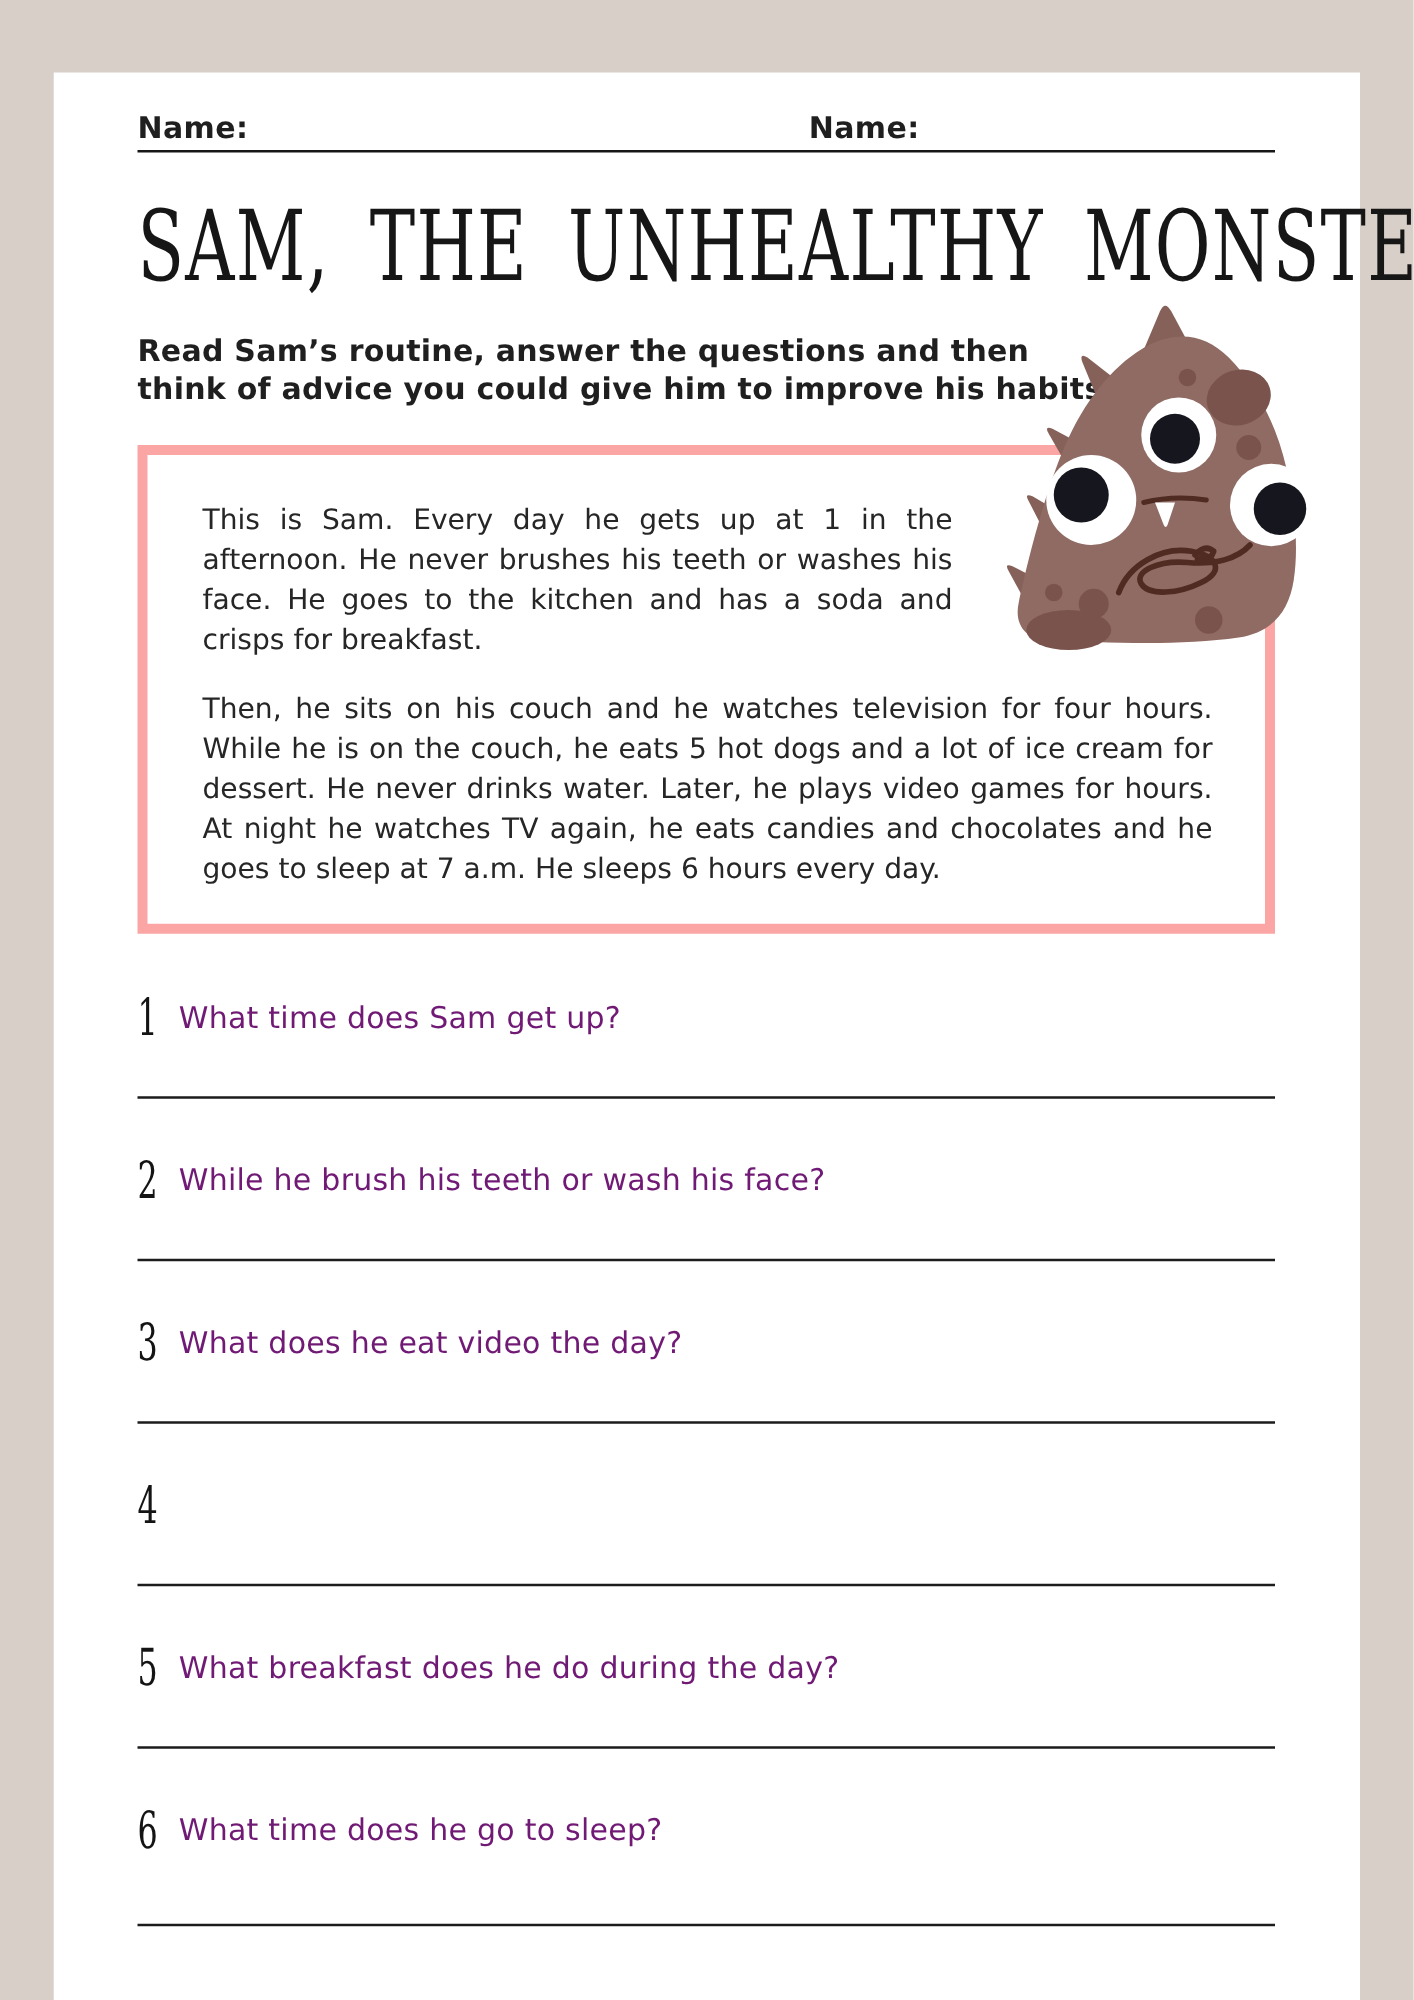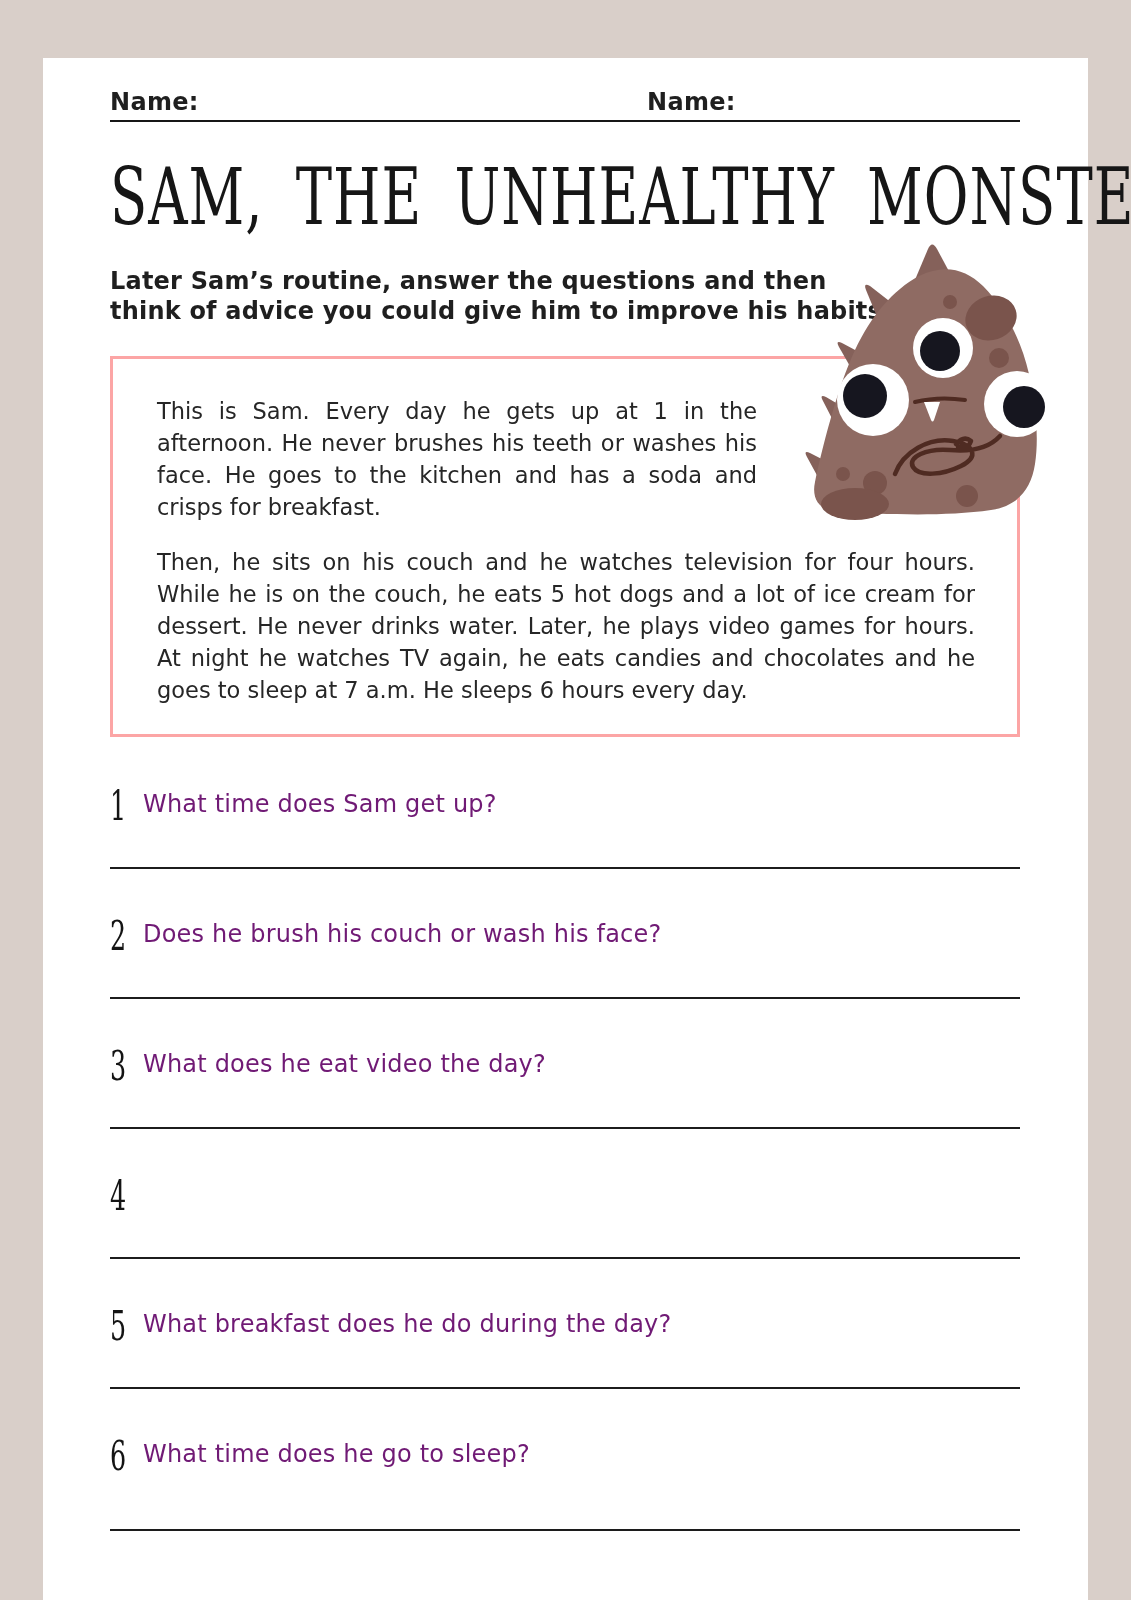--- a/index.html
+++ b/index.html
@@ -74,21 +74,21 @@
     font-weight: 700;
     line-height: 30px;
     letter-spacing: 0.2px;
   }
   .instructions span { display: block; }
 
   
   .passage-box {
     margin-top: 30px;
     min-height: 380px;
-    border: 3px solid #fca5a5;
+    border: 8px solid #fca5a5;
     padding: 36px 42px 28px 44px;
     font-size: 22.5px;
     line-height: 32px;
     color: #262626;
   }
   .passage-box p { text-align: justify; }
   .passage-p1 { width: 600px; }
   .passage-p2 { margin-top: 23px; }
 
   
@@ -138,41 +138,41 @@
 
       <div class="header-fields">
         <span class="name-label">Name:</span>
         <span class="date-label">Name:</span>
       </div>
       <div class="header-line"></div>
 
       <h1 class="title"><span class="stretch">SAM, THE UNHEALTHY MONSTER</span></h1>
 
       <p class="instructions">
-        <span>Later Sam’s routine, answer the questions and then</span>
+        <span>Read Sam’s routine, answer the questions and then</span>
         <span>think of advice you could give him to improve his habits.</span>
       </p>
 
       <div class="passage-box">
         <p class="passage-p1">This is Sam. Every day he gets up at 1 in the afternoon. He never brushes his teeth or washes his face. He goes to the kitchen and has a soda and crisps for breakfast.</p>
         <p class="passage-p2">Then, he sits on his couch and he watches television for four hours. While he is on the couch, he eats 5 hot dogs and a lot of ice cream for dessert. He never drinks water. Later, he plays video games for hours. At night he watches TV again, he eats candies and chocolates and he goes to sleep at 7 a.m. He sleeps 6 hours every day.</p>
       </div>
 
       <div class="q-block first">
         <div class="q-row">
           <span class="q-num">1</span>
           <span class="q-text">What time does Sam get up?</span>
         </div>
         <div class="answer-line"></div>
       </div>
 
       <div class="q-block">
         <div class="q-row">
           <span class="q-num">2</span>
-          <span class="q-text">Does he brush his couch or wash his face?</span>
+          <span class="q-text">While he brush his teeth or wash his face?</span>
         </div>
         <div class="answer-line"></div>
       </div>
 
       <div class="q-block">
         <div class="q-row">
           <span class="q-num">3</span>
           <span class="q-text">What does he eat video the day?</span>
         </div>
         <div class="answer-line"></div>

